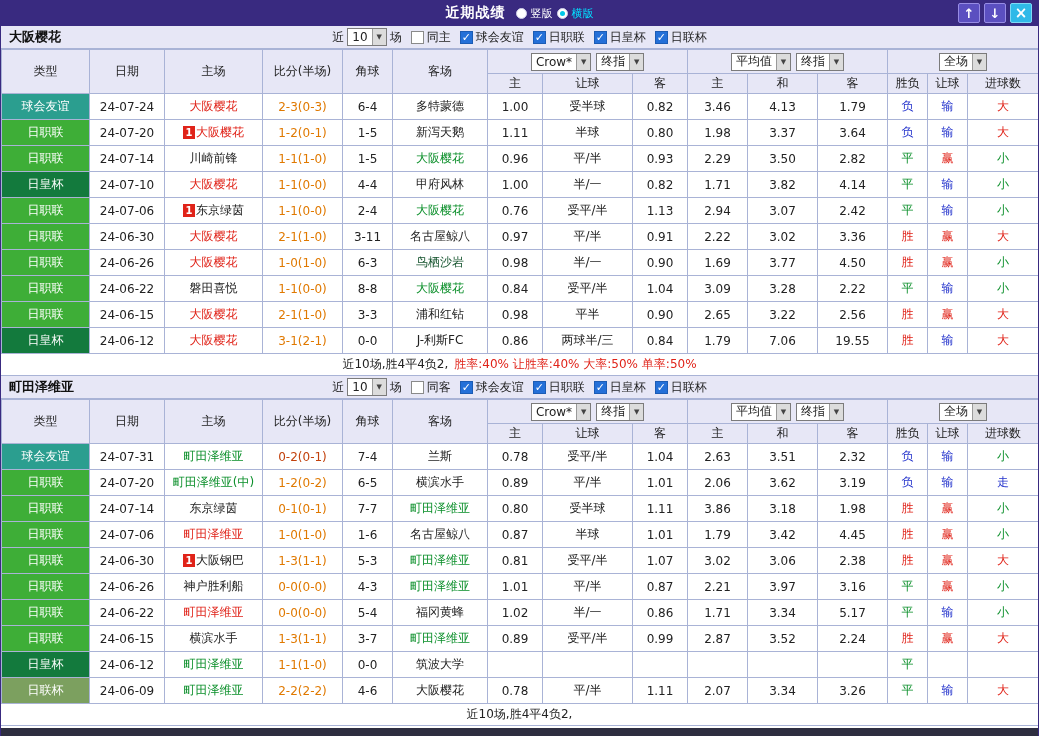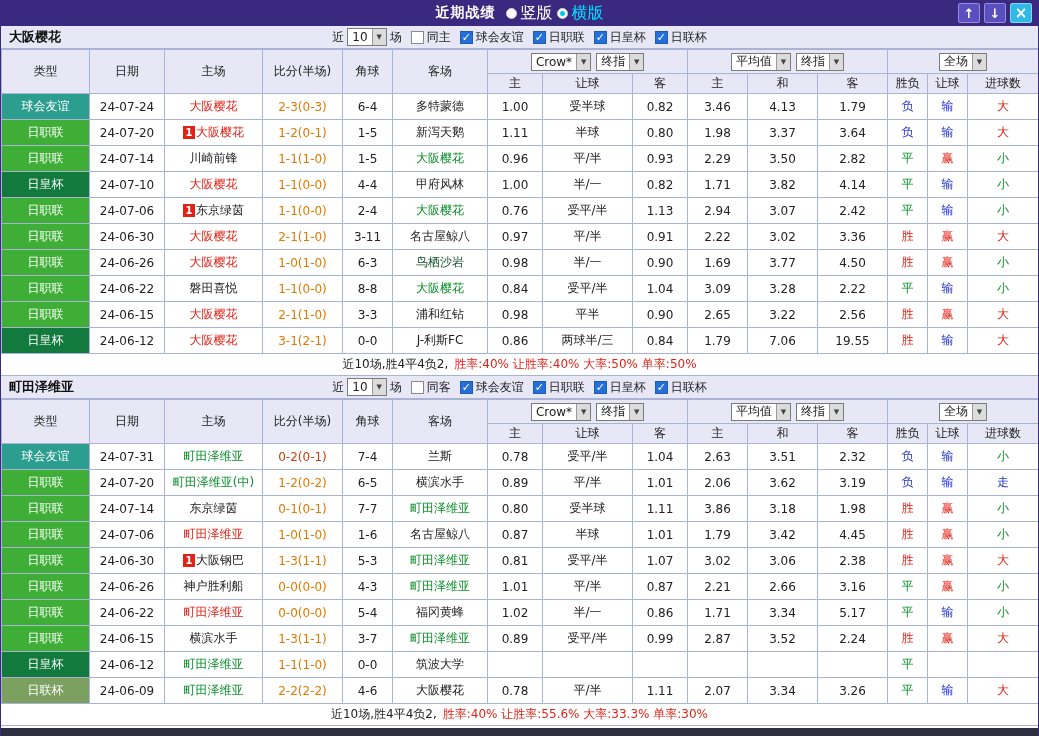--- a/index.html
+++ b/index.html
@@ -7,21 +7,21 @@
   body{font-family:"DejaVu Sans","Liberation Sans",sans-serif;font-size:12px;color:#222;width:1039px}
   .window{width:1039px;height:736px;border-left:1px solid #392a80;border-right:1px solid #392a80;background:#fff;overflow:hidden;position:relative}
 
   
   .titlebar{height:26px;background:#392a80;display:flex;align-items:center;justify-content:center;position:relative;color:#fff}
   .title-center{display:flex;align-items:center;gap:10px}
   .title{font-size:14px;font-weight:bold;letter-spacing:1px}
   .radio-group{display:flex;align-items:center;gap:4px}
   .radio{width:11px;height:11px;border-radius:50%;background:#fff;border:1px solid #cfcfe8;display:inline-flex;align-items:center;justify-content:center;cursor:pointer}
   .radio.selected::after{content:"";width:5px;height:5px;border-radius:50%;background:#00c8e8;display:block}
-  .radio-label{font-size:16px;color:#fff;cursor:pointer}
+  .radio-label{font-size:11px;color:#fff;cursor:pointer}
   .radio-label.cyan{color:#00e0ff}
   .tb-buttons{position:absolute;right:6px;top:3px;display:flex;gap:4px}
   .tb-btn{width:22px;height:20px;display:flex;align-items:center;justify-content:center;color:#fff;font-weight:bold;font-size:13px;cursor:pointer;border-radius:2px}
   .tb-btn.purple{background:#5b4fc0;border:1px solid #978ce4}
   .tb-btn.cyan{background:#2fb9e8;border:1px solid #7fd8f4;font-size:15px}
 
   
   .section-bar{height:23px;background:#e7e7f6;border-bottom:1px solid #a9b3d6;display:flex;align-items:center;position:relative}
   .team-name{font-weight:bold;font-size:13px;margin-left:8px;color:#111}
   .filters{position:absolute;left:0;right:0;display:flex;align-items:center;justify-content:center;gap:3px;pointer-events:none}
@@ -540,21 +540,21 @@
     <td class="type-cell" style="background: rgb(62, 174, 55);">日职联</td>
     <td>24-06-26</td>
     <td class="team-cell"><span style="color: rgb(34, 34, 34);">神户胜利船</span></td>
     <td class="score-cell" style="color: rgb(224, 121, 0);">0-0(0-0)</td>
     <td>4-3</td>
     <td class="team-cell"><span style="color: rgb(11, 143, 42);">町田泽维亚</span></td>
     <td>1.01</td>
     <td>平/半</td>
     <td>0.87</td>
     <td>2.21</td>
-    <td>2.66</td>
+    <td>3.97</td>
     <td>3.16</td>
     <td style="color: rgb(11, 143, 42);">平</td>
     <td style="color: rgb(224, 35, 25);">赢</td>
     <td style="color: rgb(11, 143, 42);">小</td>
   </tr>
           <tr>
     <td class="type-cell" style="background: rgb(62, 174, 55);">日职联</td>
     <td>24-06-22</td>
     <td class="team-cell"><span style="color: rgb(224, 35, 25);">町田泽维亚</span></td>
     <td class="score-cell" style="color: rgb(224, 121, 0);">0-0(0-0)</td>
@@ -619,18 +619,17 @@
     <td>3.26</td>
     <td style="color: rgb(11, 143, 42);">平</td>
     <td style="color: rgb(36, 51, 204);">输</td>
     <td style="color: rgb(224, 35, 25);">大</td>
   </tr>
         </tbody>
     </table>
 
     <div class="footer">
       <span class="f-prefix">近10场,胜4平4负2,</span>
-      <span class="f-stats">胜率:40% 让胜率:55.6% 大率:33.3% 单率:30%</span>
     </div>
   </div>
 
   <div class="bottom-strip"></div>
 </div>
 
 </body></html>

